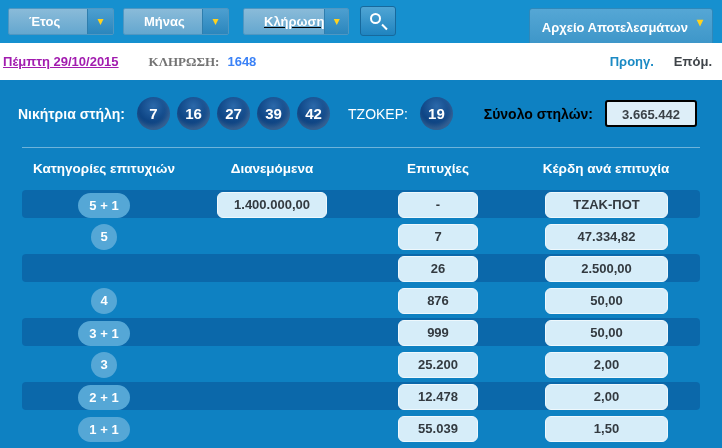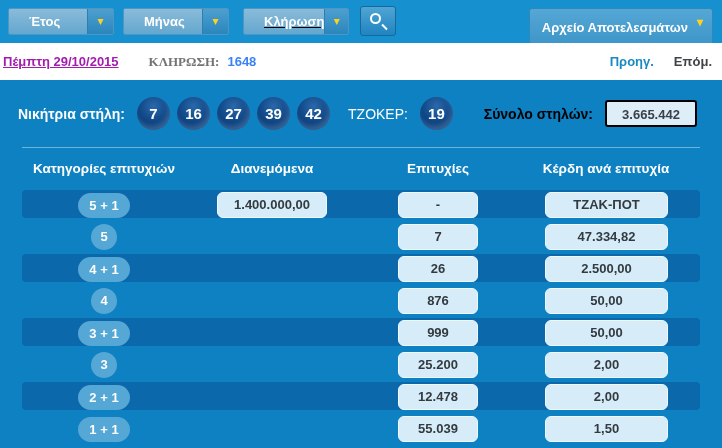--- a/index.html
+++ b/index.html
@@ -175,23 +175,20 @@
       </div>
       <div class="trow">
         <div class="cell badge-cell">
           <span class="badge circle">5</span>
         </div>
         <div class="vbox win">7</div>
         <div class="vbox prize">47.334,82</div>
       </div>
       <div class="trow">
         <div class="band"></div>
-        <div class="cell badge-cell">
-          <span class="badge pill">4 + 1</span>
-        </div>
         <div class="vbox win">26</div>
         <div class="vbox prize">2.500,00</div>
       </div>
       <div class="trow">
         <div class="cell badge-cell">
           <span class="badge circle">4</span>
         </div>
         <div class="vbox win">876</div>
         <div class="vbox prize">50,00</div>
       </div>

